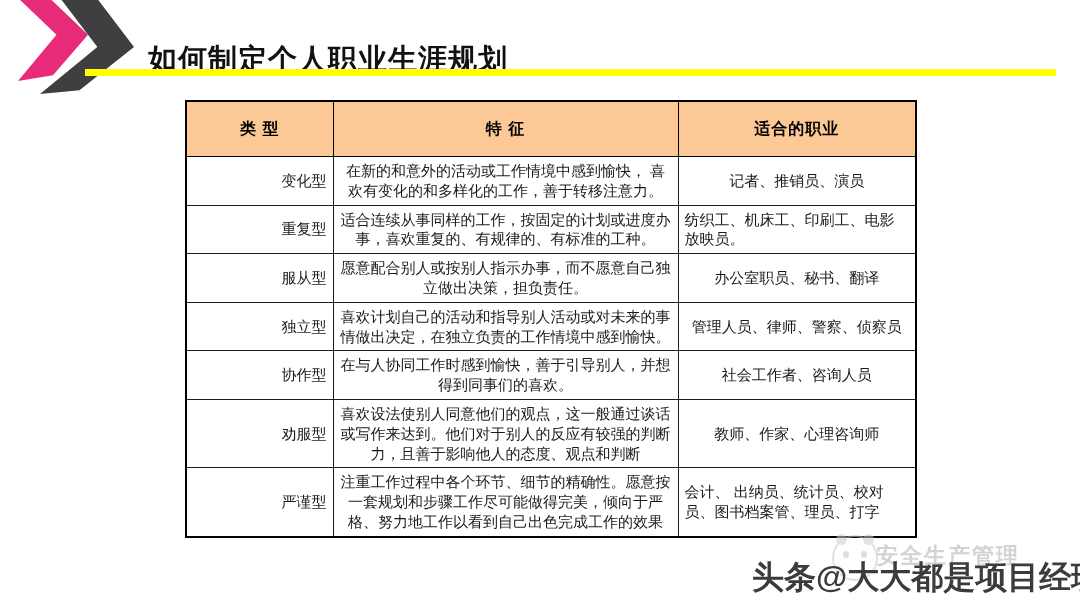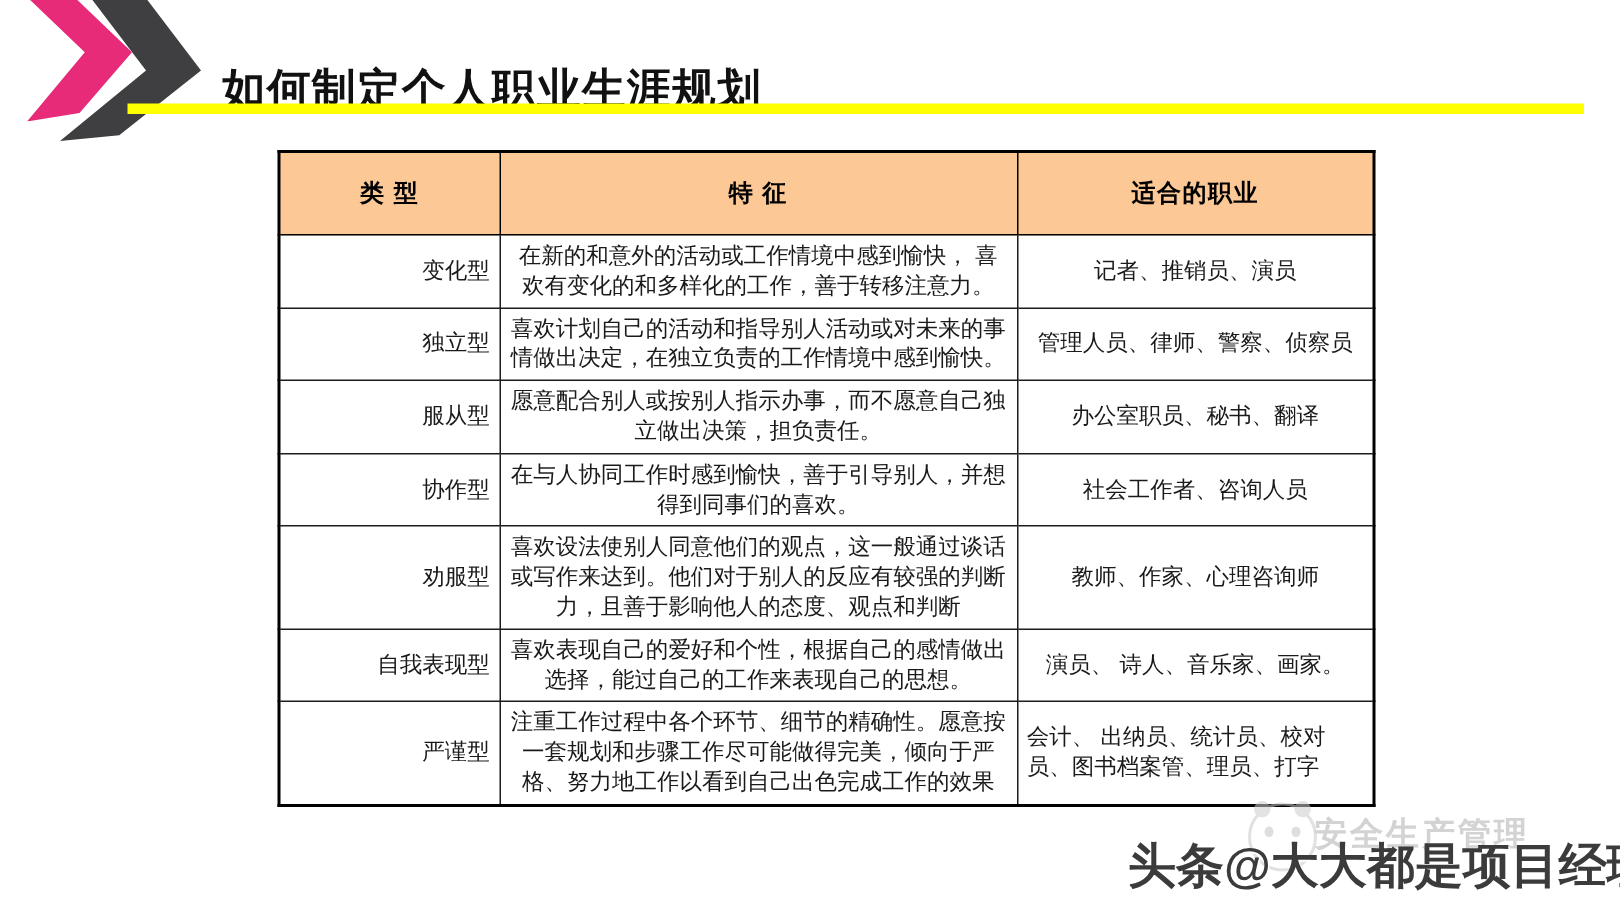--- a/index.html
+++ b/index.html
@@ -108,43 +108,43 @@
           <th>适合的职业</th>
         </tr>
       </thead>
       <tbody>
         <tr>
           <td class="c-type">变化型</td>
           <td class="c-feat">在新的和意外的活动或工作情境中感到愉快， 喜欢有变化的和多样化的工作，善于转移注意力。</td>
           <td class="c-occ">记者、推销员、演员</td>
         </tr>
         <tr>
-          <td class="c-type">独立型</td>
-          <td class="c-feat">喜欢计划自己的活动和指导别人活动或对未来的事情做出决定，在独立负责的工作情境中感到愉快。</td>
-          <td class="c-occ">管理人员、律师、警察、侦察员</td>
+          <td class="c-type">重复型</td>
+          <td class="c-feat">适合连续从事同样的工作，按固定的计划或进度办事，喜欢重复的、有规律的、有标准的工种。</td>
+          <td class="c-occ occ-left">纺织工、机床工、印刷工、电影放映员。</td>
         </tr>
         <tr>
           <td class="c-type">服从型</td>
           <td class="c-feat">愿意配合别人或按别人指示办事，而不愿意自己独立做出决策，担负责任。</td>
           <td class="c-occ">办公室职员、秘书、翻译</td>
+        </tr>
+        <tr>
+          <td class="c-type">独立型</td>
+          <td class="c-feat">喜欢计划自己的活动和指导别人活动或对未来的事情做出决定，在独立负责的工作情境中感到愉快。</td>
+          <td class="c-occ">管理人员、律师、警察、侦察员</td>
         </tr>
         <tr>
           <td class="c-type">协作型</td>
           <td class="c-feat">在与人协同工作时感到愉快，善于引导别人，并想得到同事们的喜欢。</td>
           <td class="c-occ">社会工作者、咨询人员</td>
         </tr>
         <tr>
           <td class="c-type">劝服型</td>
           <td class="c-feat">喜欢设法使别人同意他们的观点，这一般通过谈话或写作来达到。他们对于别人的反应有较强的判断力，且善于影响他人的态度、观点和判断</td>
           <td class="c-occ">教师、作家、心理咨询师</td>
-        </tr>
-        <tr>
-          <td class="c-type">自我表现型</td>
-          <td class="c-feat">喜欢表现自己的爱好和个性，根据自己的感情做出选择，能过自己的工作来表现自己的思想。</td>
-          <td class="c-occ">演员、 诗人、音乐家、画家。</td>
         </tr>
         <tr>
           <td class="c-type">严谨型</td>
           <td class="c-feat">注重工作过程中各个环节、细节的精确性。愿意按一套规划和步骤工作尽可能做得完美，倾向于严格、努力地工作以看到自己出色完成工作的效果</td>
           <td class="c-occ occ-left">会计、 出纳员、统计员、校对员、图书档案管、理员、打字</td>
         </tr>
       </tbody>
     </table>
   </div>
 

